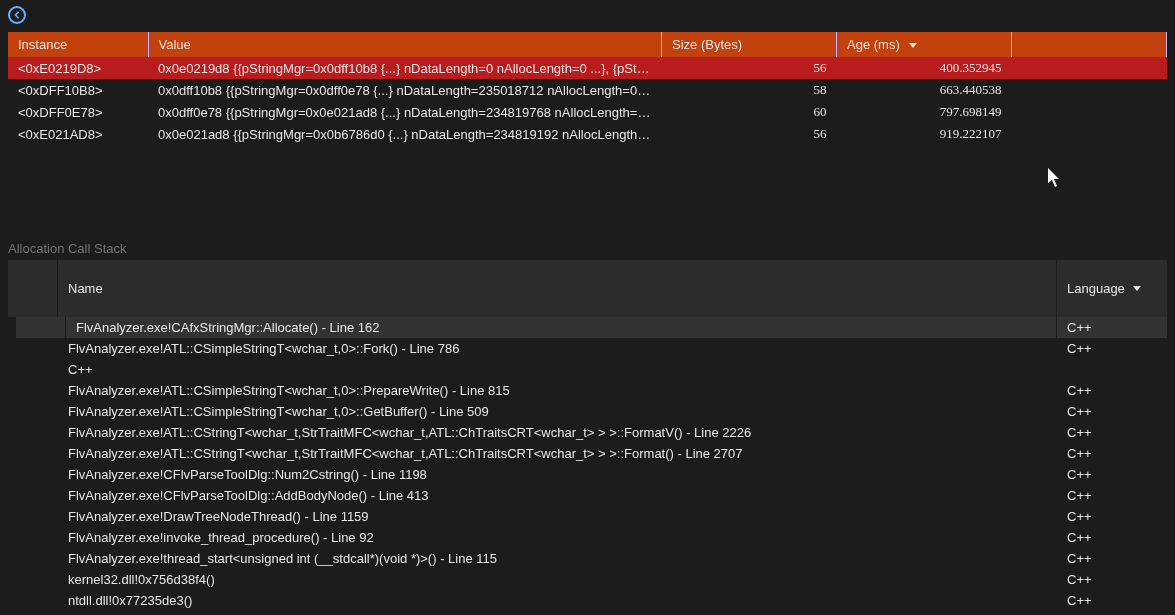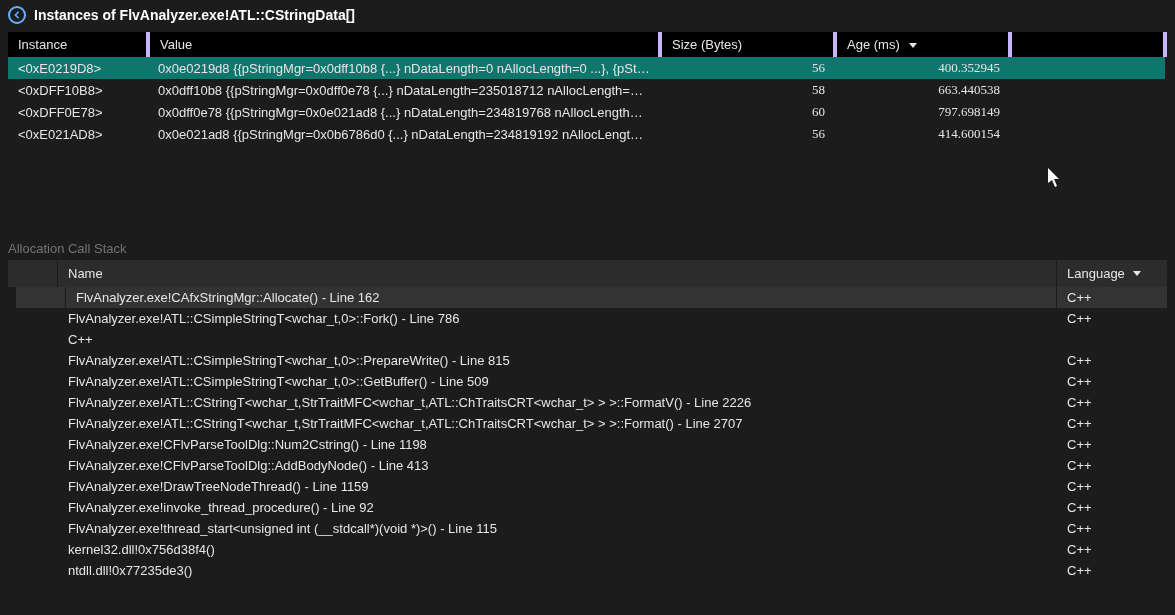--- a/index.html
+++ b/index.html
@@ -23,37 +23,37 @@
     margin-right: 8px;
     cursor: pointer;
   }
   .back-btn svg { width: 8px; height: 8px; }
   .title { font-weight: 600; font-size: 14px; color: #fff; }
 
   .panel { padding: 0 8px; }
 
   table { width: 100%; border-collapse: collapse; table-layout: fixed; }
   thead th {
-    background: #000000;
+    background: #c2410c;
     text-align: left;
     font-weight: 400;
     padding: 5px 10px;
-    border-right: 4px solid #c4b5fd;
+    border-right: 1px solid #c4b5fd;
     white-space: nowrap;
     overflow: hidden;
     text-overflow: ellipsis;
   }
   thead th.num { text-align: left; }
   tbody td {
     padding: 3px 10px;
     white-space: nowrap;
     overflow: hidden;
     text-overflow: ellipsis;
   }
-  tbody tr.selected { background: #0f766e; }
+  tbody tr.selected { background: #b91c1c; }
   .num-cell { text-align: right; font-family: Liberation Serif, serif; }
   .sort-caret {
     display: inline-block;
     margin-left: 6px;
     width: 0; height: 0;
     border-left: 4px solid transparent;
     border-right: 4px solid transparent;
     border-top: 5px solid #e6e6e6;
     vertical-align: middle;
   }
@@ -63,21 +63,21 @@
     font-size: 13px;
     color: #737373;
   }
 
   .callstack-wrap { padding: 0 8px; }
   .callstack-header {
     display: flex;
     background: #2c2c2c;
   }
   .cs-exp { width: 50px; border-right: 1px solid #1c1c1c; }
-  .cs-name { flex: 1; padding: 6px 10px; border-right: 1px solid #1c1c1c; }
+  .cs-name { flex: 1; padding: 21px 10px; border-right: 1px solid #1c1c1c; }
   .cs-lang { width: 110px; padding: 5px 10px; display:flex; align-items:center;}
   .cs-row {
     display: flex;
     padding: 0;
   }
   .cs-row .cs-exp { width: 50px; }
   .cs-row .cs-name { flex: 1; padding: 3px 10px; overflow:hidden; text-overflow:ellipsis; white-space:nowrap;}
   .cs-row .cs-lang { width: 110px; padding: 3px 10px; text-align:left;}
   .cs-row.selected { background: #333333; margin-left: 8px; }
 
@@ -90,21 +90,20 @@
 </style>
 </head>
 <body>
 
 <div class="header">
   <div class="back-btn">
     <svg viewBox="0 0 10 10">
       <path d="M7 1 L3 5 L7 9" stroke="#66b0ff" stroke-width="2" fill="none"></path>
     </svg>
   </div>
-  <div class="title">Instances of FlvAnalyzer.exe!ATL::CStringData[]</div>
 </div>
 
 <div class="panel">
   <table>
     <colgroup>
       <col style="width:140px">
       <col>
       <col style="width:175px">
       <col style="width:175px">
       <col style="width:155px">
@@ -140,21 +139,21 @@
           <td>&lt;0xDFF0E78&gt;</td>
           <td>0x0dff0e78 {{pStringMgr=0x0e021ad8 {...} nDataLength=234819768 nAllocLength=0 ...}, {p...</td>
           <td class="num-cell">60</td>
           <td class="num-cell">797.698149</td>
           <td></td>
         </tr>
         <tr>
           <td>&lt;0xE021AD8&gt;</td>
           <td>0x0e021ad8 {{pStringMgr=0x0b6786d0 {...} nDataLength=234819192 nAllocLength=0 ...}, {...</td>
           <td class="num-cell">56</td>
-          <td class="num-cell">414.600154</td>
+          <td class="num-cell">919.222107</td>
           <td></td>
         </tr>
       </tbody>
   </table>
 </div>
 
 <div style="height:90px"></div>
 
 <div class="section-title">Allocation Call Stack</div>
 

